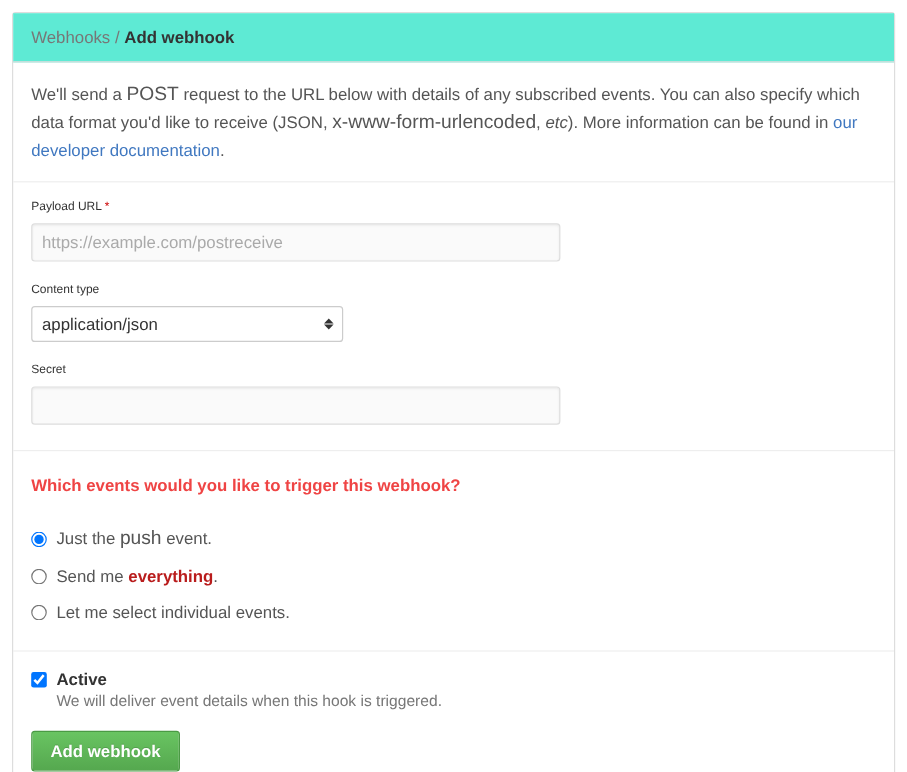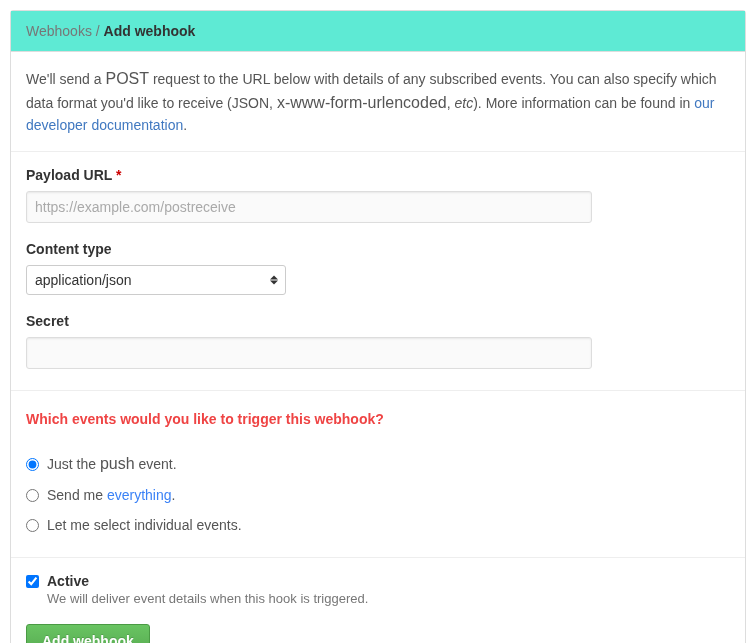--- a/index.html
+++ b/index.html
@@ -48,30 +48,30 @@
       text-decoration: none;
     }
     .form-section {
       padding: 15px 15px;
     }
     .form-group {
       margin-bottom: 18px;
     }
     .form-label {
       display: block;
-      font-weight: 700;
+      font-weight: 400;
       color: #333;
       margin-bottom: 8px;
-      font-size: 14px;
+      font-size: 10px;
     }
     .required {
       color: #c00;
     }
     .form-input {
-      width: 566px;
+      width: 441px;
       padding: 7px 8px;
       font-size: 14px;
       color: #b91c1c;
       background: #fafafa;
       border: 1px solid #ddd;
       border-radius: 3px;
       box-shadow: inset 0 1px 2px rgba(0,0,0,0.075);
     }
     .form-input::placeholder {
       color: #aaa;
@@ -136,22 +136,22 @@
       align-items: center;
       margin-bottom: 14px;
     }
     .radio-option input[type="radio"] {
       margin-right: 8px;
     }
     .radio-label {
       color: #555;
     }
     .radio-label strong {
-      font-weight: 400;
-      color: #3b82f6;
+      font-weight: 700;
+      color: #b91c1c;
     }
     .active-section {
       padding: 15px 15px 20px 15px;
     }
     .checkbox-row {
       display: flex;
       align-items: flex-start;
     }
     .checkbox-row input[type="checkbox"] {
       margin-right: 8px;

